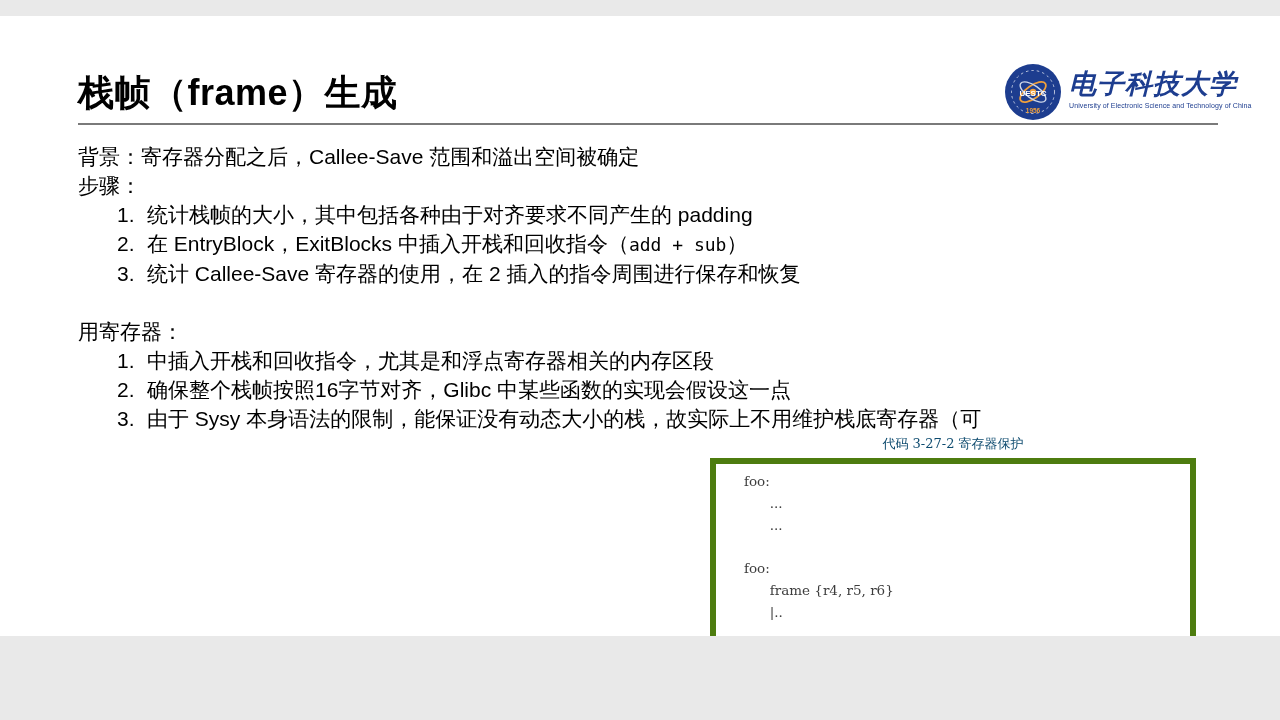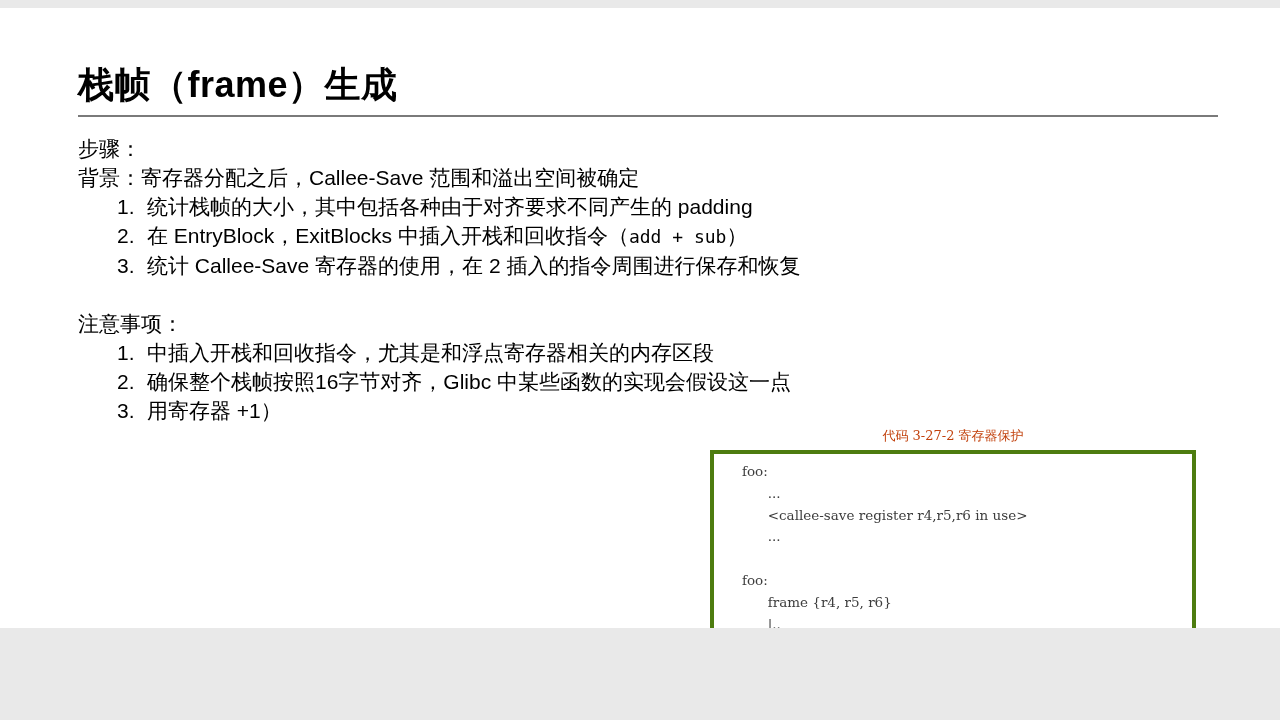--- a/index.html
+++ b/index.html
@@ -1,19 +1,19 @@
 <!DOCTYPE html>
 <html><head>
 <meta charset="utf-8">
 <style>
   html,body { margin:0; padding:0; background:#e9e9e9; }
   .slide {
     position:relative; width:1280px; height:620px; background:#ffffff;
     font-family:"Liberation Sans", sans-serif; color:#000; overflow:hidden;
-    margin:8px auto;
+    margin:16px auto;
   }
 
   
   .title {
     position:absolute; left:78px; top:53px;
     font-size:36px; font-weight:700; letter-spacing:0.5px;
   }
   .title-rule {
     position:absolute; left:78px; top:107px; width:1140px;
     border-top:2px solid #7a7a7a;
@@ -41,84 +41,98 @@
   .li { display:flex; }
   .li .num { width:30px; flex:0 0 auto; }
   .li .txt { flex:1 1 auto; }
   .mono { font-family:"DejaVu Sans Mono", monospace; font-size:18px; }
   .notes-label { margin-top:29px; }
 
   
   .figure { position:absolute; left:710px; top:419px; width:486px; }
   .figure-caption {
     text-align:center; font-family:"DejaVu Serif", serif;
-    font-size:13px; color:#c2410c; margin-bottom:5px;
+    font-size:13px; color:#0c4a6e; margin-bottom:5px;
   }
   .code-box {
-    border:4px solid #4d7c0f; background:#fff;
+    border:6px solid #4d7c0f; background:#fff;
     padding:7px 4px 9px 28px;
     font-family:"DejaVu Serif", serif; font-size:13.5px; line-height:21.8px;
     color:#3d3d3d;
   }
   .code-line { white-space:pre; min-height:21.8px; }
 </style>
 </head>
 <body>
 
 <div class="slide">
 
   <div class="title">栈帧（frame）生成</div>
   <div class="title-rule"></div>
 
+  <div class="logo">
+    <svg class="logo-emblem" viewBox="0 0 58 58" xmlns="http://www.w3.org/2000/svg">
+      <circle cx="29" cy="29" r="28" fill="#1d3d8f"></circle>
+      <circle cx="29" cy="29" r="21.5" fill="none" stroke="#ffffff" stroke-width="0.8" stroke-dasharray="2.5 3" opacity="0.85"></circle>
+      <ellipse cx="29" cy="29" rx="15" ry="6.5" fill="none" stroke="#f0a03c" stroke-width="1.8" transform="rotate(-35 29 29)"></ellipse>
+      <ellipse cx="29" cy="29" rx="15" ry="6.5" fill="none" stroke="#cfd8ea" stroke-width="1.4" transform="rotate(35 29 29)"></ellipse>
+      <circle cx="29" cy="29" r="3.2" fill="#f0a03c"></circle>
+      <text x="29" y="33" font-size="8" font-weight="bold" fill="#ffffff" text-anchor="middle" font-family="Liberation Sans, sans-serif">UESTC</text>
+      <text x="29" y="50" font-size="6.5" font-weight="bold" fill="#f0a03c" text-anchor="middle" font-family="Liberation Sans, sans-serif">1956</text>
+    </svg>
+    <div class="logo-text">
+      <div class="logo-cn">电子科技大学</div>
+      <div class="logo-en">University of Electronic Science and Technology of China</div>
+    </div>
+  </div>
 
   <div class="content">
+    <div class="plain-line">背景：寄存器分配之后，Callee-Save 范围和溢出空间被确定</div>
     <div class="plain-line">步骤：</div>
-    <div class="plain-line">背景：寄存器分配之后，Callee-Save 范围和溢出空间被确定</div>
 
     <div class="list">
       <div class="li">
         <span class="num">1.</span>
         <div class="txt">统计栈帧的大小，其中包括各种由于对齐要求不同产生的 padding</div>
       </div>
       <div class="li">
         <span class="num">2.</span>
         <div class="txt"><span>在 EntryBlock，ExitBlocks 中插入开栈和回收指令（</span><span class="mono">add + sub</span><span>）</span></div>
       </div>
       <div class="li">
         <span class="num">3.</span>
         <div class="txt">统计 Callee-Save 寄存器的使用，在 2 插入的指令周围进行保存和恢复</div>
       </div>
     </div>
 
-    <div class="plain-line notes-label">注意事项：</div>
+    <div class="plain-line notes-label">用寄存器：</div>
 
     <div class="list">
       <div class="li">
         <span class="num">1.</span>
         <div class="txt">中插入开栈和回收指令，尤其是和浮点寄存器相关的内存区段</div>
       </div>
       <div class="li">
         <span class="num">2.</span>
         <div class="txt">确保整个栈帧按照16字节对齐，Glibc 中某些函数的实现会假设这一点</div>
       </div>
       <div class="li">
         <span class="num">3.</span>
         <div class="txt">
-          <div>用寄存器 +1）</div>
+          <div>由于 Sysy 本身语法的限制，能保证没有动态大小的栈，故实际上不用维护栈底寄存器（可</div>
         </div>
       </div>
     </div>
   </div>
 
   <div class="figure">
     <div class="figure-caption">代码 3-27-2 寄存器保护</div>
     <div class="code-box">
       <div class="code-line">foo:</div>
       <div class="code-line">      ...</div>
-      <div class="code-line">      &lt;callee-save register r4,r5,r6 in use&gt;</div>
       <div class="code-line">      ...</div>
       <div class="code-line"></div>
       <div class="code-line">foo:</div>
       <div class="code-line">      frame {r4, r5, r6}</div>
       <div class="code-line">      |..</div>
       <div class="code-line">      ...</div>
       <div class="code-line">      pop {r4, r5, r6}</div>
     </div>
   </div>
 

